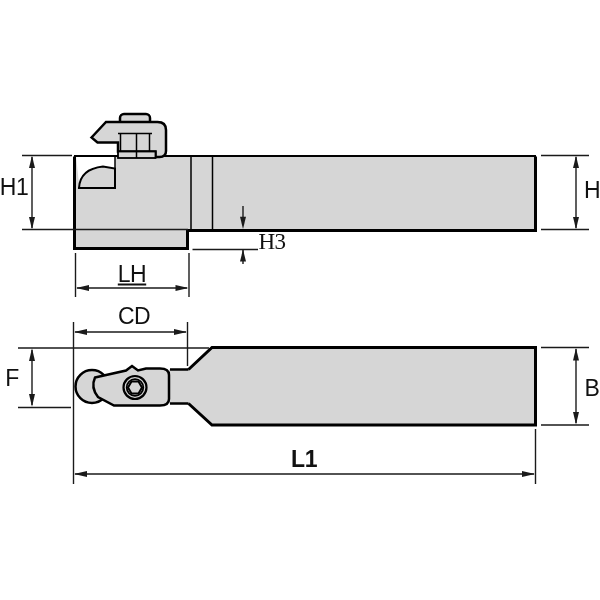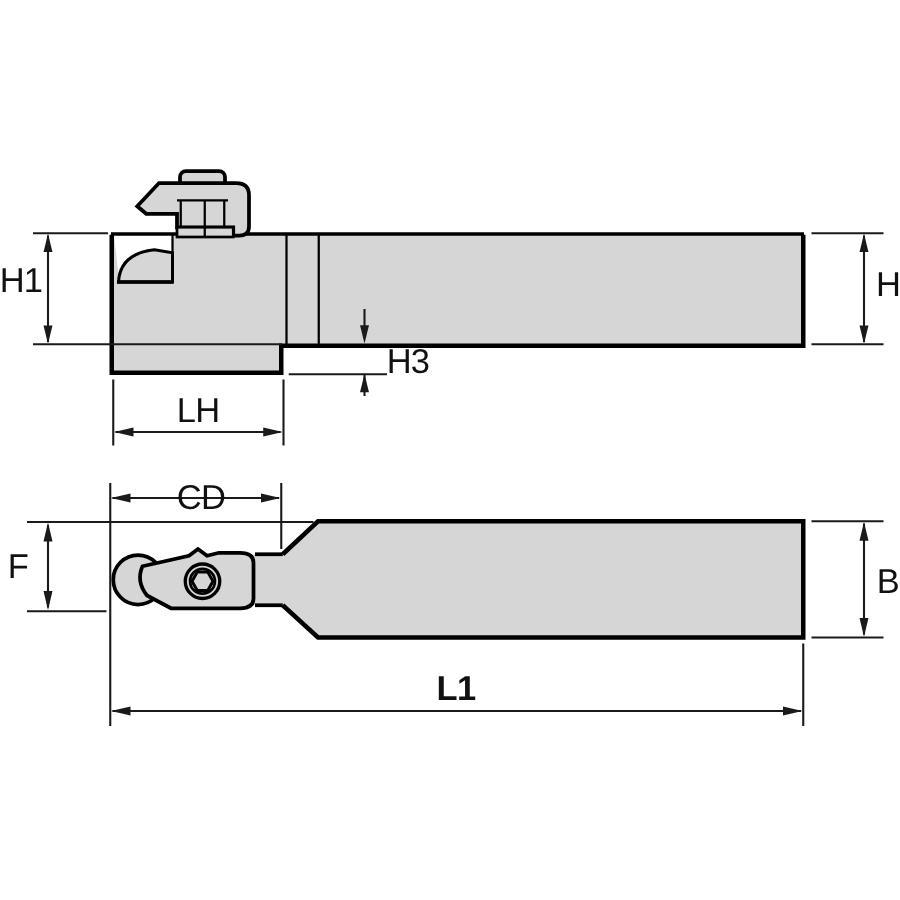--- a/index.html
+++ b/index.html
@@ -150,19 +150,19 @@
         <line class="dl" x1="535.5" y1="429" x2="535.5" y2="484"></line>
         <line class="dl" x1="75" y1="474" x2="534" y2="474"></line>
         <polygon class="ah" points="74,474 87,471 87,477"></polygon>
         <polygon class="ah" points="535,474 522,471 522,477"></polygon>
       </g>
     </g>
   </svg>
 
   <div class="lbl" style="left:14px;top:187px;">H1</div>
   <div class="lbl" style="left:592px;top:190px;">H</div>
-  <div class="lbl" style="left:272px;top:241px;">H3</div>
-  <div class="lbl" style="left:132px;top:274px;">LH</div>
-  <div class="lbl" style="left:134px;top:332px;">CD</div>
+  <div class="lbl" style="left:272px;top:241px;font-family:Liberation Serif, serif;">H3</div>
+  <div class="lbl" style="left:132px;top:274px;text-decoration:underline;">LH</div>
+  <div class="lbl" style="left:134px;top:316px;">CD</div>
   <div class="lbl" style="left:12px;top:378px;">F</div>
   <div class="lbl" style="left:592px;top:388px;">B</div>
   <div class="lbl" style="left:304px;top:459px;font-weight:bold;">L1</div>
 </div>
 
 </body></html>

